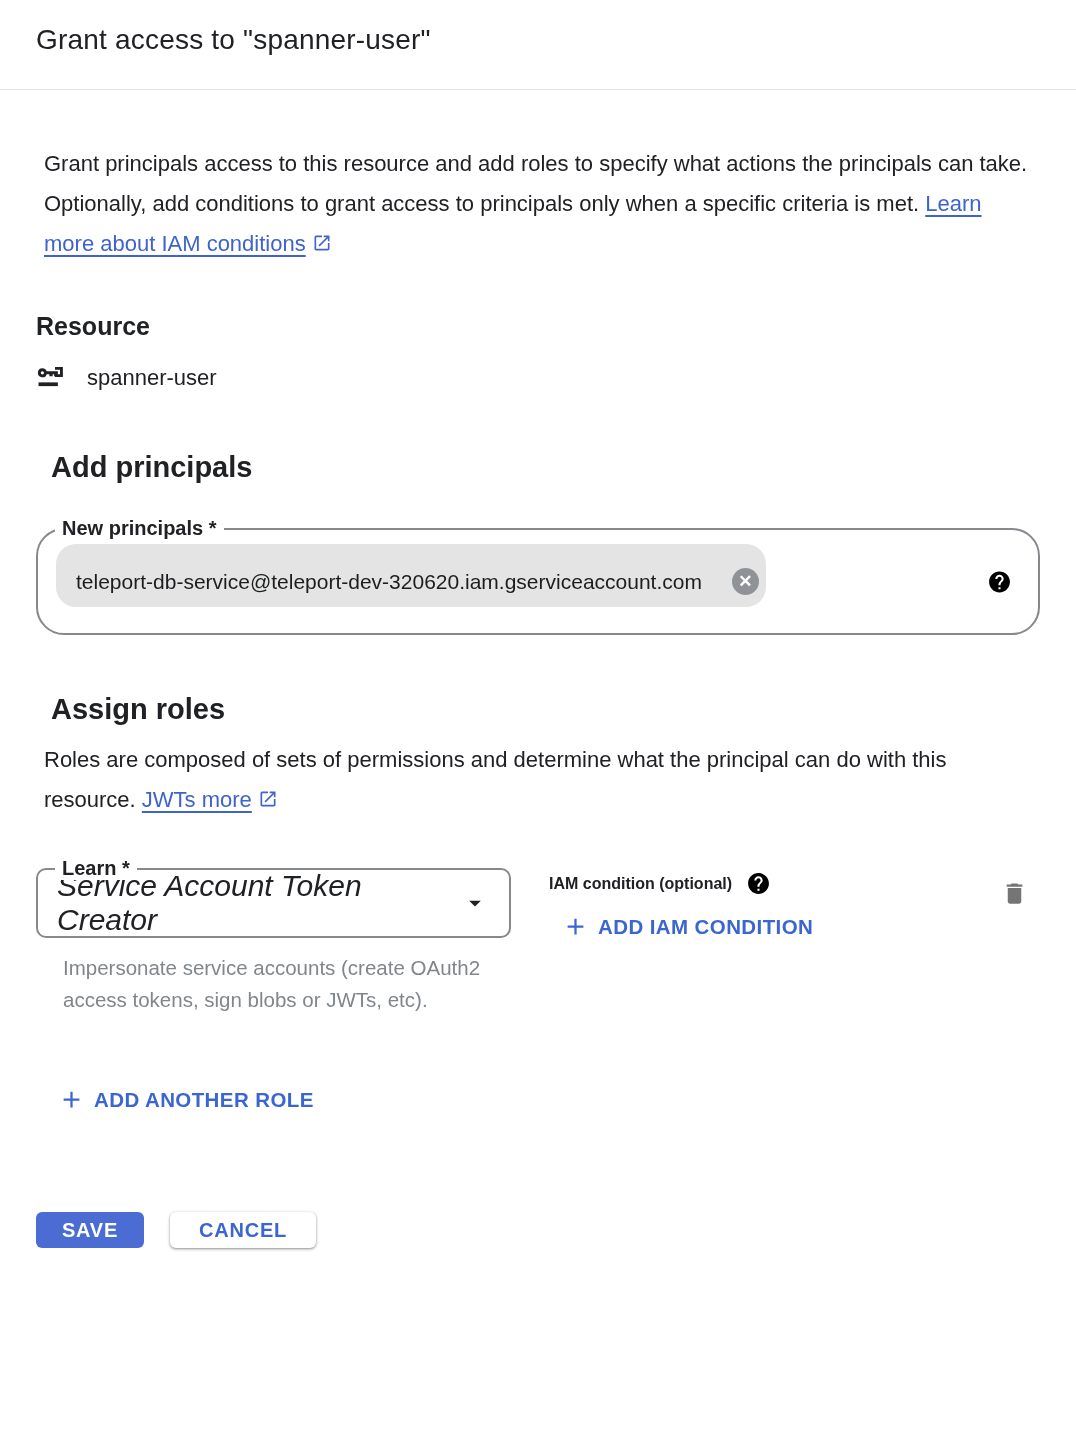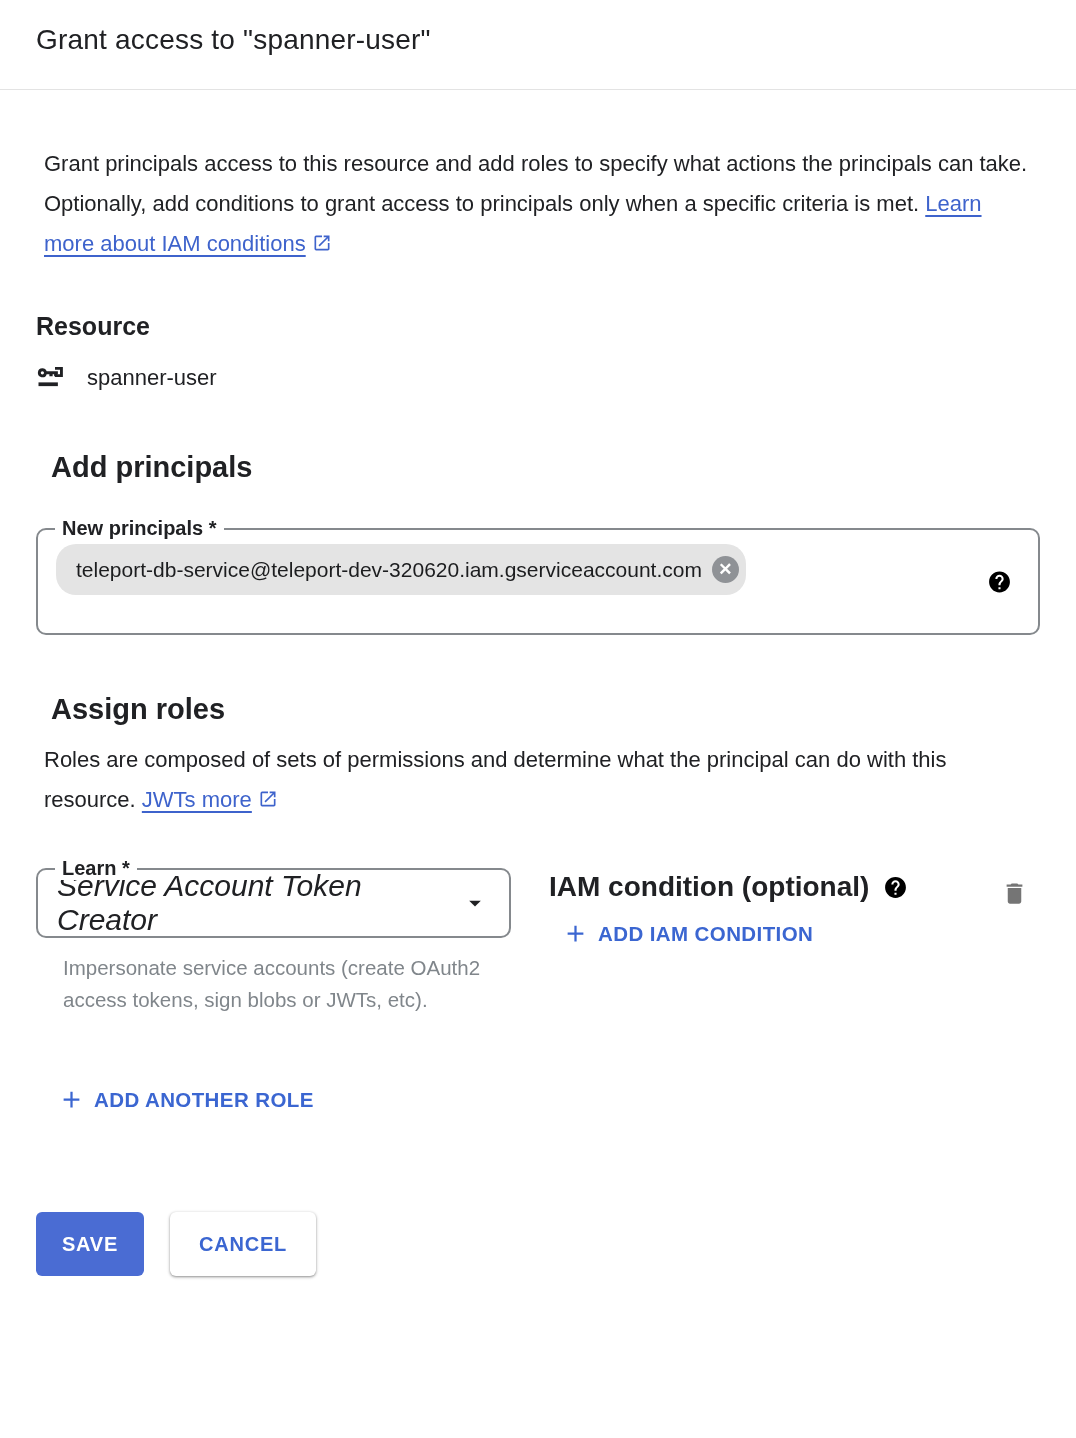--- a/index.html
+++ b/index.html
@@ -18,44 +18,44 @@
   .ext-icon{display:inline-block;width:20px;height:20px;margin-left:6px;vertical-align:-2px;}
   .ext-icon svg{width:20px;height:20px;fill:#3e63cc;display:block;}
   .h-resource{font-size:25px;font-weight:bold;margin:48px 0 0;}
   .resource-row{margin-top:22px;display:flex;align-items:center;gap:21px;font-size:22px;}
   .key-icon svg{width:30px;height:30px;fill:#202124;display:block;}
   .h-section{font-size:29px;font-weight:bold;margin:58px 15px 0;}
   .section-desc{margin-top:14px;}
   
   .outline-field{position:relative;border:2px solid #85898d;border-radius:10px;box-sizing:border-box;background:#fff;}
   .float-label{position:absolute;top:-13px;left:17px;background:#fff;padding:0 7px;font-size:20px;font-weight:bold;color:#202124;white-space:nowrap;}
-  .principals-field{margin-top:44px;height:107px;padding:14px 18px;cursor:text;}
-  .chip{display:inline-flex;align-items:center;background:#e4e4e4;border-radius:20px;height:51px;padding:0 7px 0 20px;font-size:21px;color:#1c1d1f;max-width:860px;}
+  .principals-field{margin-top:44px;height:107px;padding:14px 18px;cursor:text;border-radius:28px;}
+  .chip{display:inline-flex;align-items:center;background:#e4e4e4;border-radius:20px;height:51px;padding:12px 7px 0 20px;font-size:21px;color:#1c1d1f;max-width:860px;gap:20px;}
   .chip-label{white-space:nowrap;overflow:hidden;text-overflow:ellipsis;}
   .chip-remove{flex:0 0 auto;width:27px;height:27px;margin-left:10px;border:none;border-radius:50%;background:#8f9296;color:#fff;font-size:17px;font-weight:bold;line-height:27px;text-align:center;padding:0;cursor:pointer;}
   .help-badge{width:25px;height:25px;border:none;background:none;padding:0;cursor:pointer;}
   .help-badge svg{width:25px;height:25px;fill:#000;display:block;}
   .field-help{position:absolute;right:26px;top:50%;transform:translateY(-50%);}
   .roles-row{display:flex;margin-top:48px;align-items:flex-start;}
   .role-col{width:475px;flex:0 0 auto;}
   .role-select{height:70px;display:flex;align-items:center;padding:0 20px 0 19px;cursor:pointer;}
   .role-value{font-size:30px;flex:1;font-style:italic;}
   .dd-arrow svg{width:28px;height:28px;fill:#202124;display:block;}
   .role-help{margin-top:14px;padding-left:19px;font-size:20.5px;line-height:32px;color:#80868b;max-width:430px;}
   .condition-col{margin-left:38px;}
-  .condition-label-row{display:flex;align-items:center;gap:14px;font-size:28px;font-weight:bold;margin-top:3px;}
+  .condition-label-row{display:flex;align-items:center;gap:14px;font-size:16px;font-weight:bold;margin-top:3px;}
   .text-button{display:inline-flex;align-items:center;gap:9px;color:#3b66d1;font-size:20.5px;font-weight:bold;letter-spacing:.4px;background:none;border:none;padding:0;cursor:pointer;font-family:inherit;}
   .plus-icon svg{width:27px;height:27px;fill:#3b66d1;display:block;}
   .add-condition{margin-top:17px;margin-left:13px;}
   .trash-col{margin-left:auto;margin-top:12px;padding-right:12px;}
   .icon-button{background:none;border:none;padding:0;cursor:pointer;}
   .trash-icon svg{width:27px;height:27px;fill:#757575;display:block;}
   .add-role{margin-top:62px;margin-left:22px;}
   .actions{margin-top:95px;display:flex;gap:26px;}
-  .btn{height:64px;border-radius:6px;font-size:20px;font-weight:bold;letter-spacing:.8px;cursor:pointer;font-family:inherit;}
+  .btn{height:36px;border-radius:6px;font-size:20px;font-weight:bold;letter-spacing:.8px;cursor:pointer;font-family:inherit;}
   .btn-save{width:108px;background:#4a6cd3;color:#fff;border:none;}
   .btn-cancel{width:146px;background:#fff;color:#3b66d1;border:none;box-shadow:0 1px 2px rgba(0,0,0,.28),0 1px 3px 1px rgba(0,0,0,.14);}
 </style>
 </head>
 <body>
 
 <header class="header">
   <h1 class="page-title">Grant access to "spanner-user"</h1>
 </header>
 

